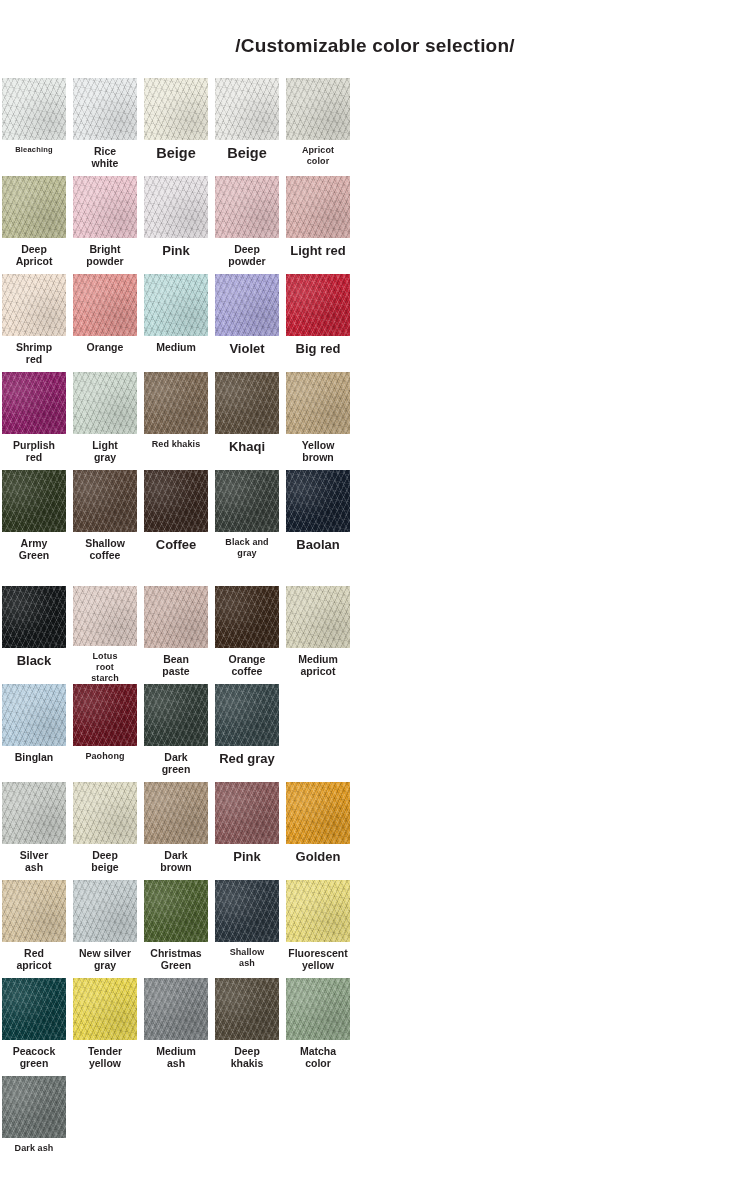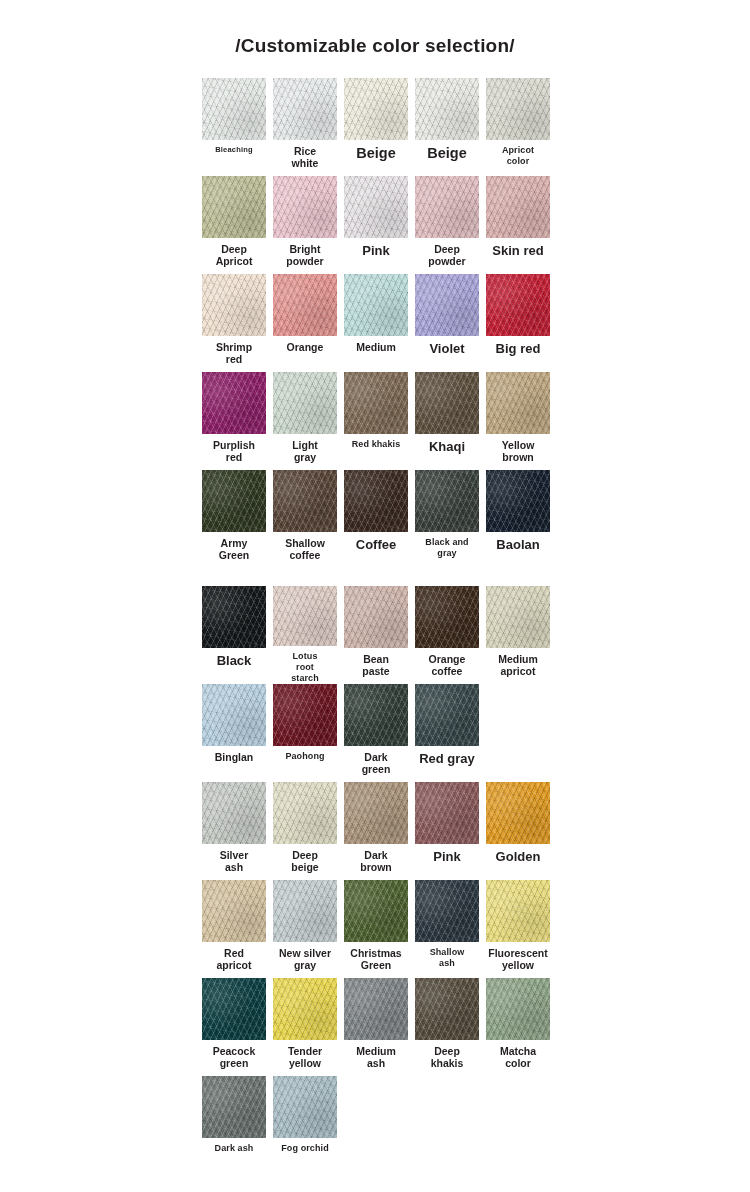--- a/index.html
+++ b/index.html
@@ -29,21 +29,20 @@
   }
 
   .groups { width: 750px; }
 
   .swatch-group { width: 750px; }
   .group-gap { height: 18px; }
 
   .swatch-row {
     display: flex;
     justify-content: flex-start;
-    padding-left: 200px;
     height: 98px;
   }
 
   .swatch-cell {
     width: 68px;
     margin-right: 3px;
     display: flex;
     flex-direction: column;
     align-items: center;
   }
@@ -168,21 +167,21 @@
           <div class="swatch-chip" style="background-color: rgb(229, 225, 228);"></div>
           <div class="swatch-label sz-l">Pink</div>
         </div>
         <div class="swatch-cell">
           <div class="swatch-chip" style="background-color: rgb(224, 189, 192);"></div>
           <div class="swatch-label sz-m">Deep
 powder</div>
         </div>
         <div class="swatch-cell">
           <div class="swatch-chip" style="background-color: rgb(217, 176, 173);"></div>
-          <div class="swatch-label sz-l">Skin red</div>
+          <div class="swatch-label sz-l">Light red</div>
         </div>
       </div>
       <div class="swatch-row">
         <div class="swatch-cell">
           <div class="swatch-chip" style="background-color: rgb(240, 224, 208);"></div>
           <div class="swatch-label sz-m">Shrimp
 red</div>
         </div>
         <div class="swatch-cell">
           <div class="swatch-chip" style="background-color: rgb(227, 148, 144);"></div>
@@ -377,19 +376,15 @@
           <div class="swatch-chip" style="background-color: rgb(141, 163, 135);"></div>
           <div class="swatch-label sz-m">Matcha
 color</div>
         </div>
       </div>
       <div class="swatch-row">
         <div class="swatch-cell">
           <div class="swatch-chip" style="background-color: rgb(107, 115, 113);"></div>
           <div class="swatch-label sz-s">Dark ash</div>
         </div>
-        <div class="swatch-cell">
-          <div class="swatch-chip" style="background-color: rgb(167, 188, 195);"></div>
-          <div class="swatch-label sz-s">Fog orchid</div>
-        </div>
       </div>
     </div>
   </div>
 
 </body></html>

